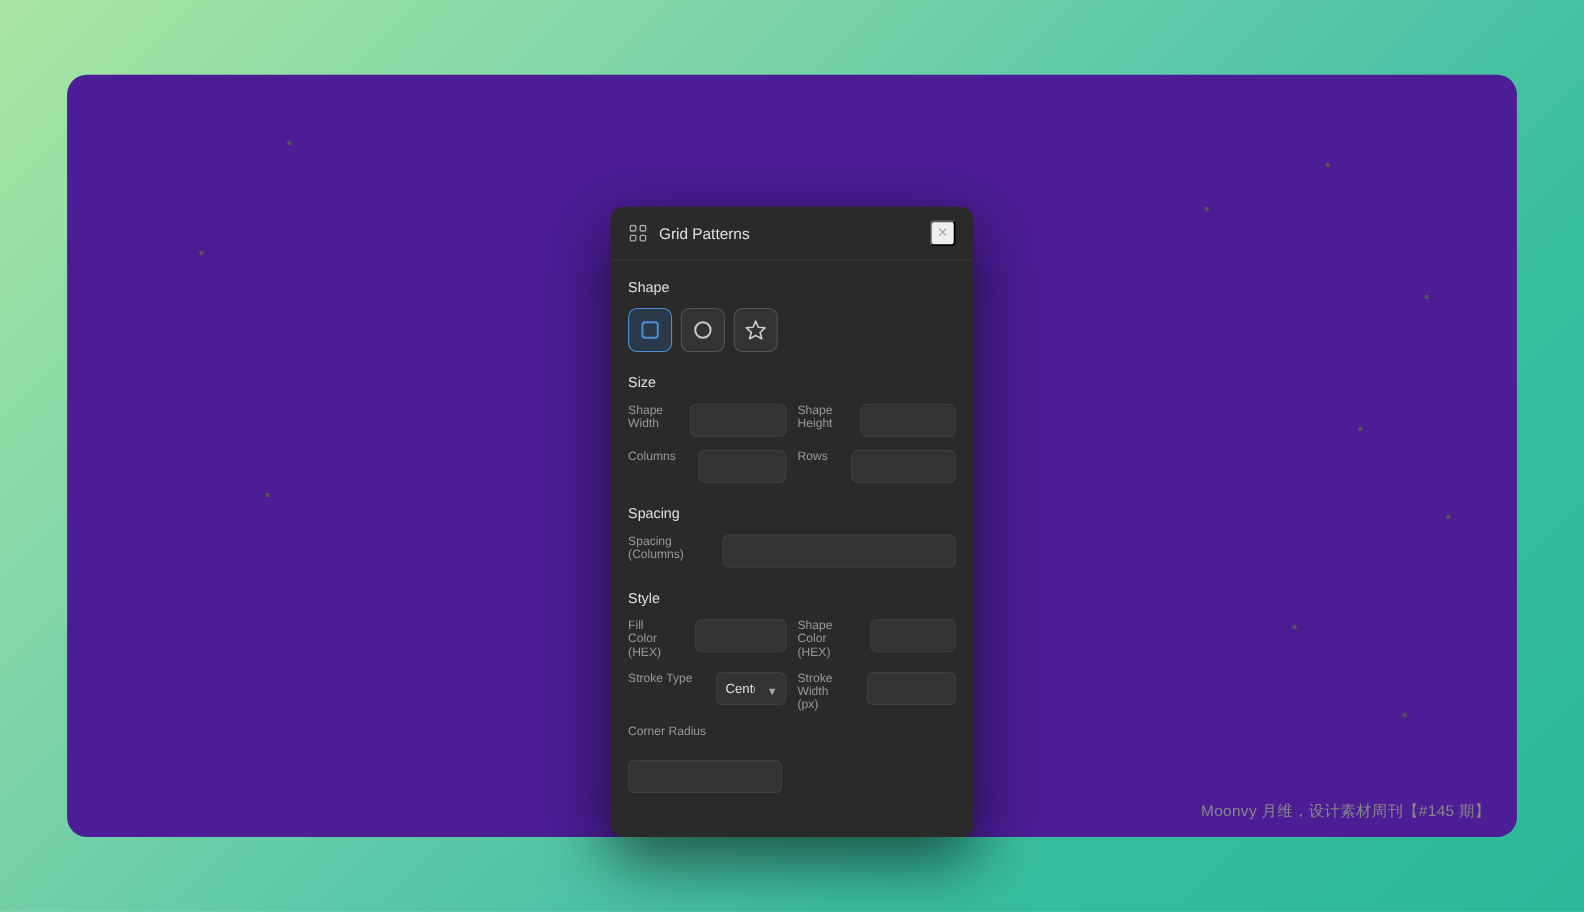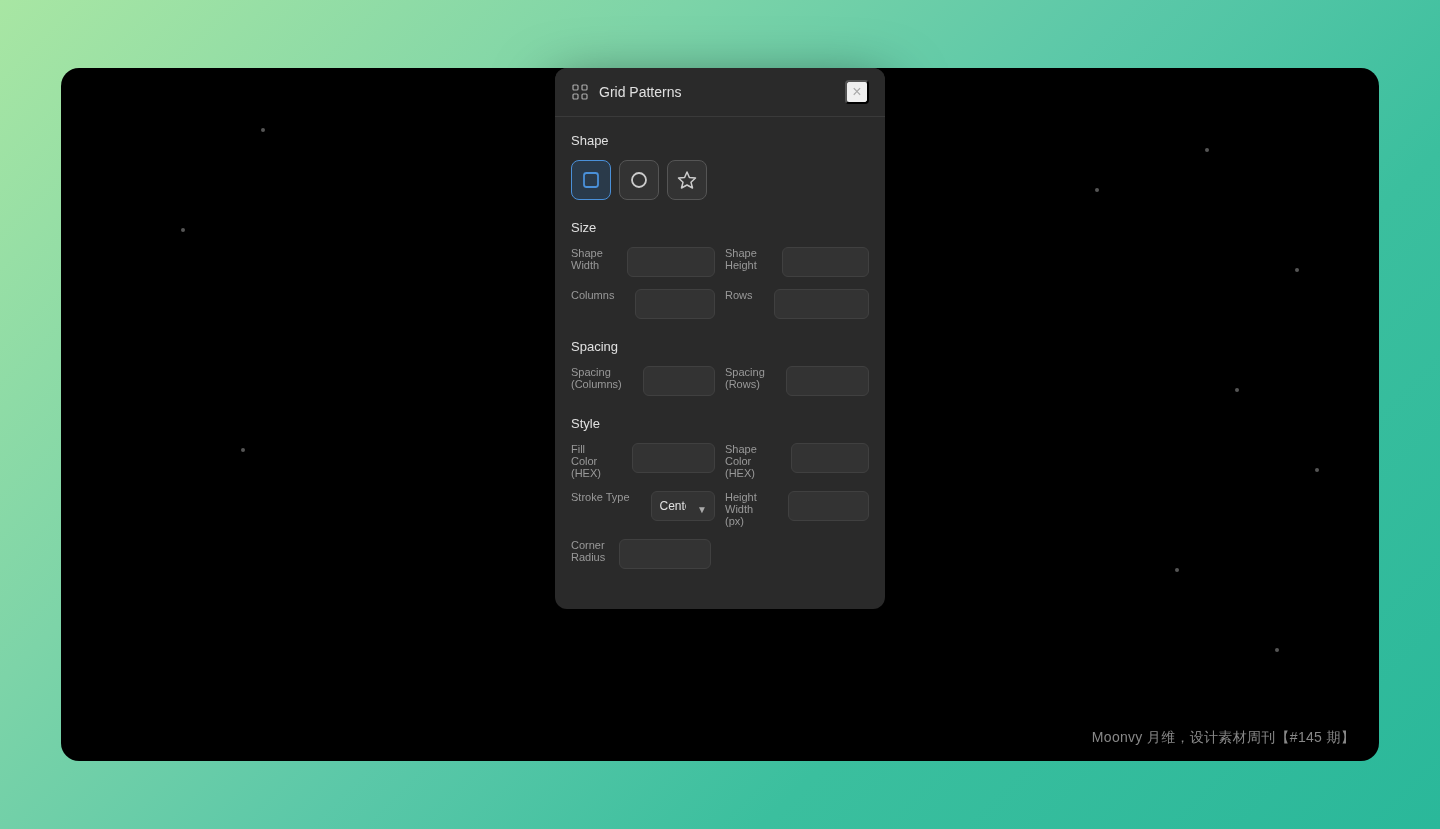--- a/index.html
+++ b/index.html
@@ -13,25 +13,25 @@
       position: relative;
       display: flex;
       align-items: center;
       justify-content: center;
     }
 
     
     .outer-card {
       width: 1318px;
       height: 693px;
-      background: #000000;
+      background: #4c1d95;
       border-radius: 18px;
       position: relative;
       display: flex;
-      align-items: flex-start;
+      align-items: flex-end;
       justify-content: center;
     }
 
     
     .dot {
       position: absolute;
       width: 4px;
       height: 4px;
       background: #555;
       border-radius: 50%;
@@ -206,22 +206,22 @@
       transform: translateY(-50%);
       color: #aaa;
       font-size: 10px;
       pointer-events: none;
     }
 
     
     .field-group-half {
       width: 140px;
       display: flex;
-      flex-direction: row;
-      gap: 5px;
+      flex-direction: column;
+      gap: 20px;
     }
   </style>
 </head>
 <body>
 
 <div class="outer-card">
 
   <div class="dot" style="top:80px; right:170px;"></div>
   <div class="dot" style="top:120px; right:280px;"></div>
   <div class="dot" style="top:200px; right:80px;"></div>
@@ -302,24 +302,20 @@
       </div>
 
       <div class="section">
         <div class="section-title">Spacing</div>
 
         <div class="field-row">
           <div class="field-group">
             <span class="field-label">Spacing (Columns)</span>
             <input class="field-input" type="text" value="" style="">
           </div>
-          <div class="field-group">
-            <span class="field-label">Spacing (Rows)</span>
-            <input class="field-input" type="text" value="" style="">
-          </div>
         </div>
       </div>
 
       <div class="section">
         <div class="section-title">Style</div>
 
         <div class="field-row">
           <div class="field-group">
             <span class="field-label">Fill Color (HEX)</span>
             <input class="field-input" type="text" value="" style="">
@@ -336,21 +332,21 @@
             <div class="select-wrapper">
               <select class="field-select">
                 <option>Center</option>
                 <option>Inside</option>
                 <option>Outside</option>
               </select>
               <span class="select-arrow">▼</span>
             </div>
           </div>
           <div class="field-group">
-            <span class="field-label">Height Width (px)</span>
+            <span class="field-label">Stroke Width (px)</span>
             <input class="field-input" type="text" value="" style="">
           </div>
         </div>
 
         <div class="field-row">
           <div class="field-group-half">
             <span class="field-label">Corner Radius</span>
             <input class="field-input" type="text" value="" style="">
           </div>
         </div>

